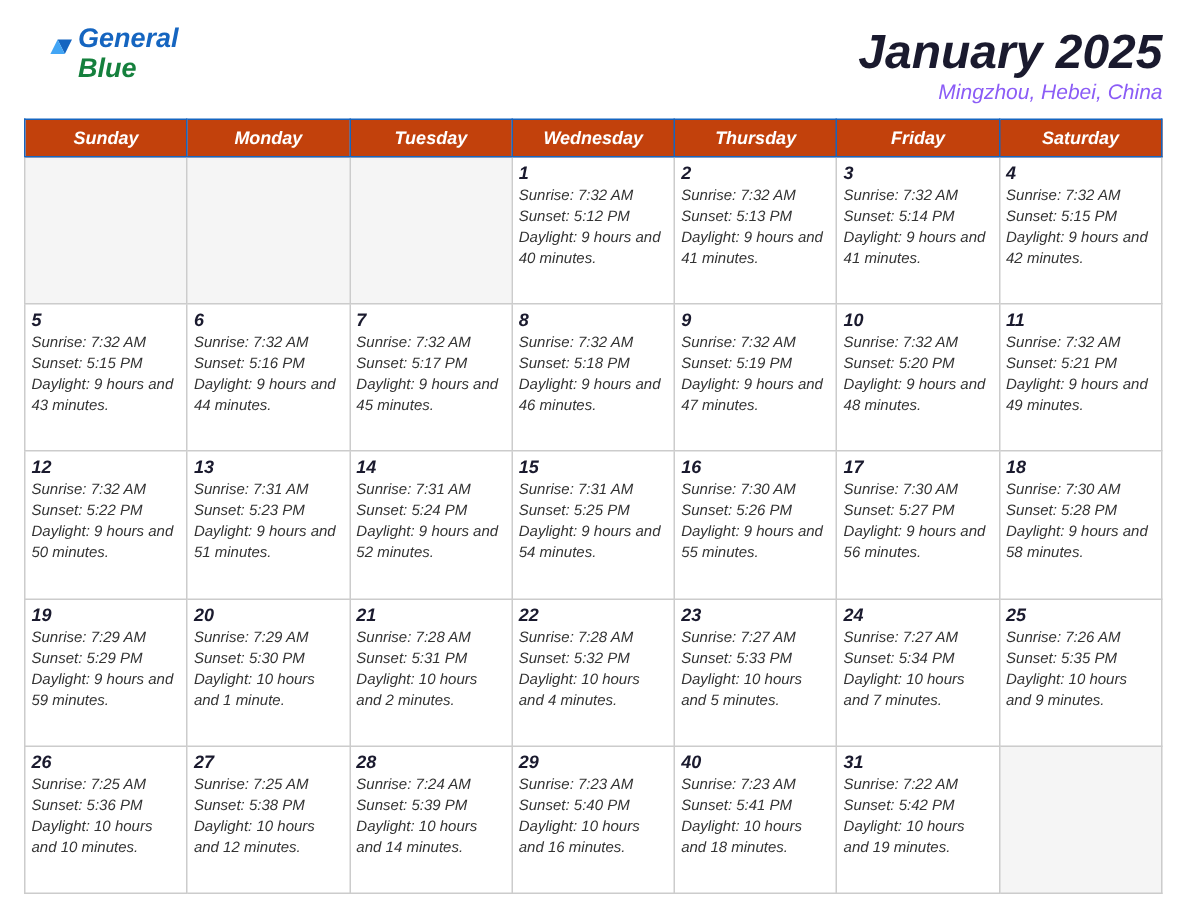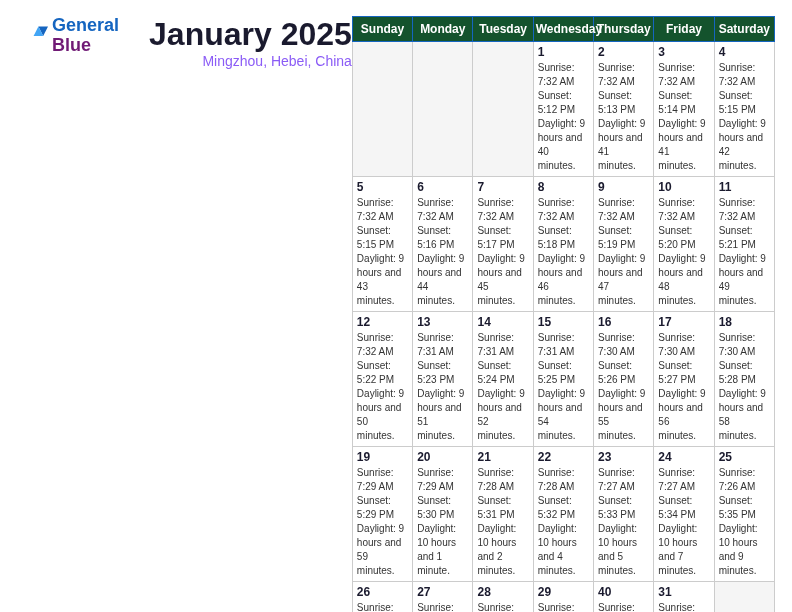--- a/index.html
+++ b/index.html
@@ -8,20 +8,22 @@
       background: #fff;
       width: 792px;
       height: 612px;
       overflow: hidden;
     }
     .page {
       width: 791px;
       height: 612px;
       padding: 16px;
       display: flex;
+      flex-direction: column;
+      font-style: italic;
     }
     .header {
       display: flex;
       justify-content: space-between;
       align-items: flex-start;
       margin-bottom: 10px;
     }
     .logo {
       display: flex;
       align-items: center;
@@ -54,21 +56,21 @@
       color: #8b5cf6;
     }
     .calendar {
       flex: 1;
       border: 1px solid #ccc;
       border-collapse: collapse;
       width: 100%;
       table-layout: fixed;
     }
     .calendar th {
-      background: #14532d;
+      background: #c2410c;
       color: #fff;
       text-align: center;
       padding: 5px 2px;
       font-size: 12px;
       border: 1px solid #1565c0;
     }
     .calendar td {
       border: 1px solid #ccc;
       vertical-align: top;
       padding: 3px 4px;
@@ -102,21 +104,21 @@
 
 <div class="page">
   <div class="header">
     <div class="logo">
       <svg class="logo-icon" viewBox="0 0 40 40">
         <polygon points="28,8 40,8 34,20" fill="#1565c0"></polygon>
         <polygon points="28,8 34,20 22,20" fill="#42a5f5"></polygon>
       </svg>
       <div class="logo-text">
         <div><span>General</span></div>
-        <div><span style="color:#701a75">Blue</span></div>
+        <div><span style="color:#15803d">Blue</span></div>
       </div>
     </div>
     <div class="title-block">
       <div class="calendar-title">January 2025</div>
       <div class="calendar-subtitle">Mingzhou, Hebei, China</div>
     </div>
   </div>
 
   <table class="calendar">
     <thead>

